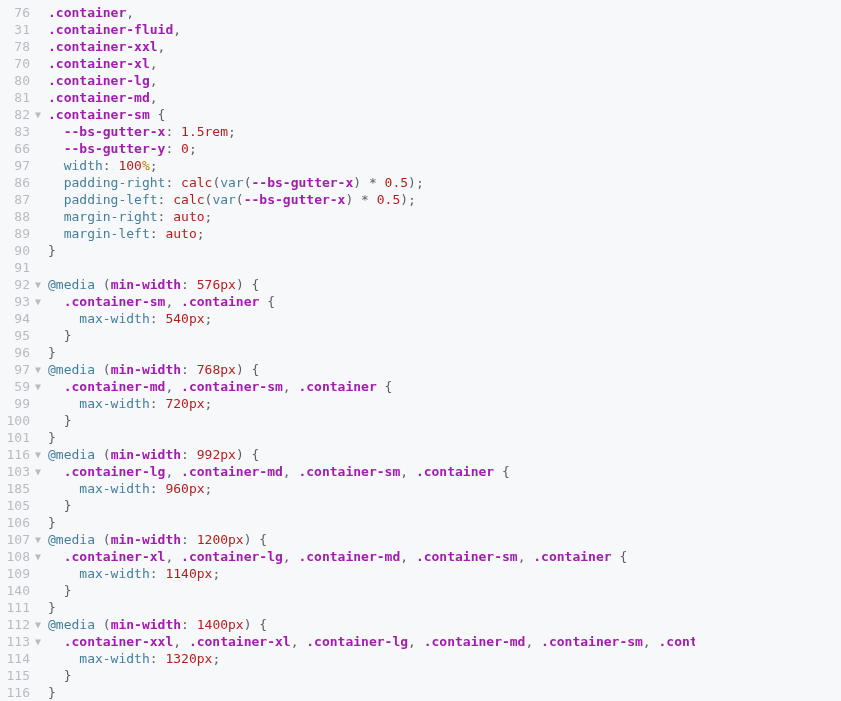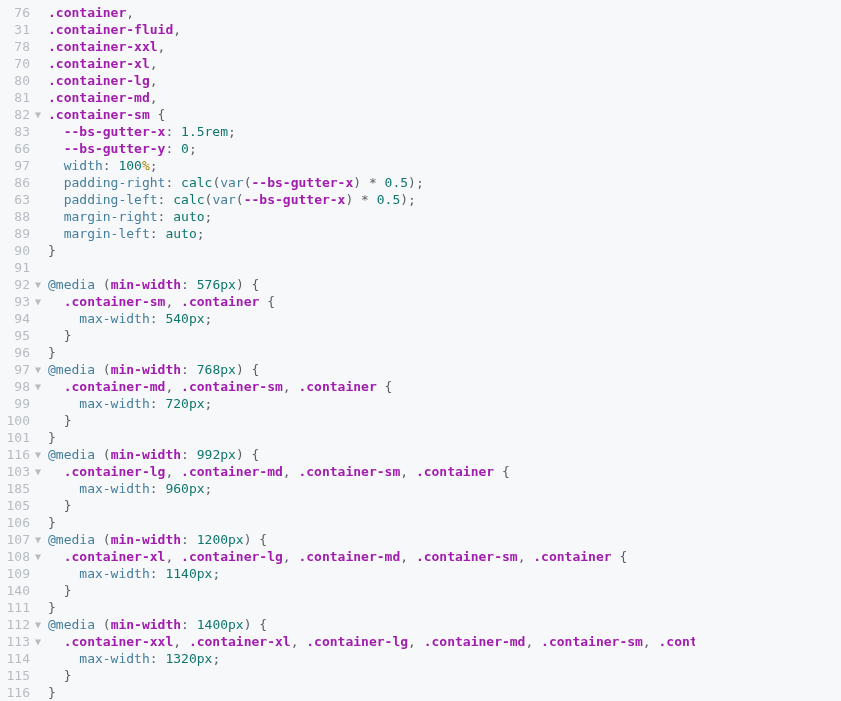--- a/index.html
+++ b/index.html
@@ -46,52 +46,52 @@
     padding-left: 2px;
     white-space: pre;
   }
   .code .row {
     height: 17px;
   }
 
   
   .sel  { color: #a21caf; font-weight: bold; }    
   .prop { color: #437e9d; margin-top: 44px; }    
-  .val  { color: #0f766e; }    
+  .val  { color: #b91c1c; }    
   .pct  { color: #b2820a; }    
   .punc { color: #5a6068; }    
 </style>
 </head>
 <body>
 
 <div class="editor">
   <div class="gutter" id="gutter">
       <div class="ln">76</div>
       <div class="ln">31</div>
       <div class="ln">78</div>
       <div class="ln">70</div>
       <div class="ln">80</div>
       <div class="ln">81</div>
       <div class="ln">82</div>
       <div class="ln">83</div>
       <div class="ln">66</div>
       <div class="ln">97</div>
       <div class="ln">86</div>
-      <div class="ln">63</div>
+      <div class="ln">87</div>
       <div class="ln">88</div>
       <div class="ln">89</div>
       <div class="ln">90</div>
       <div class="ln">91</div>
       <div class="ln">92</div>
       <div class="ln">93</div>
       <div class="ln">94</div>
       <div class="ln">95</div>
       <div class="ln">96</div>
       <div class="ln">97</div>
-      <div class="ln">98</div>
+      <div class="ln">59</div>
       <div class="ln">99</div>
       <div class="ln">100</div>
       <div class="ln">101</div>
       <div class="ln">116</div>
       <div class="ln">103</div>
       <div class="ln">185</div>
       <div class="ln">105</div>
       <div class="ln">106</div>
       <div class="ln">107</div>
       <div class="ln">108</div>

